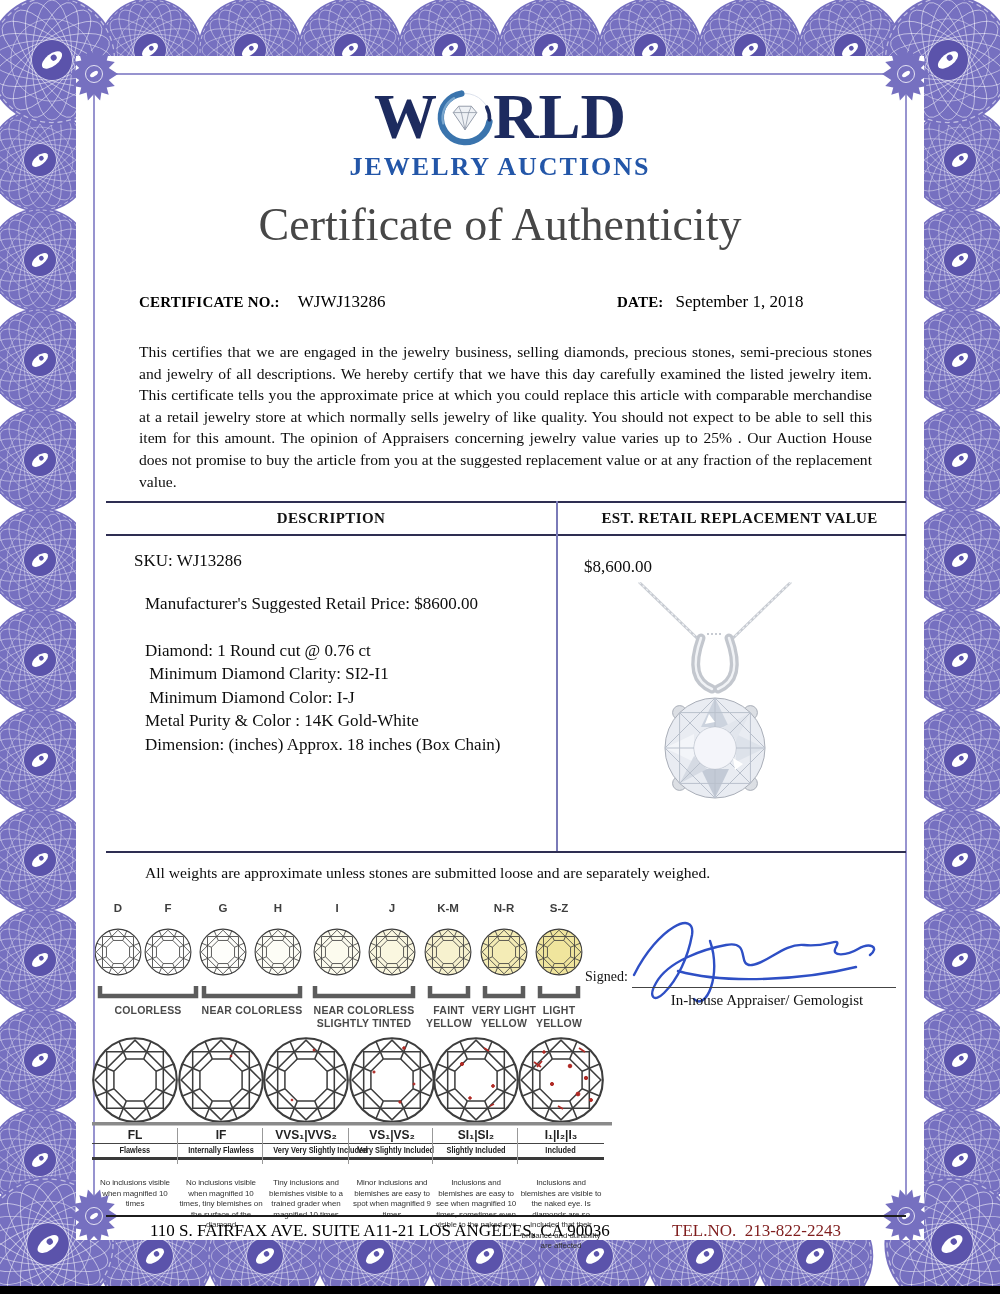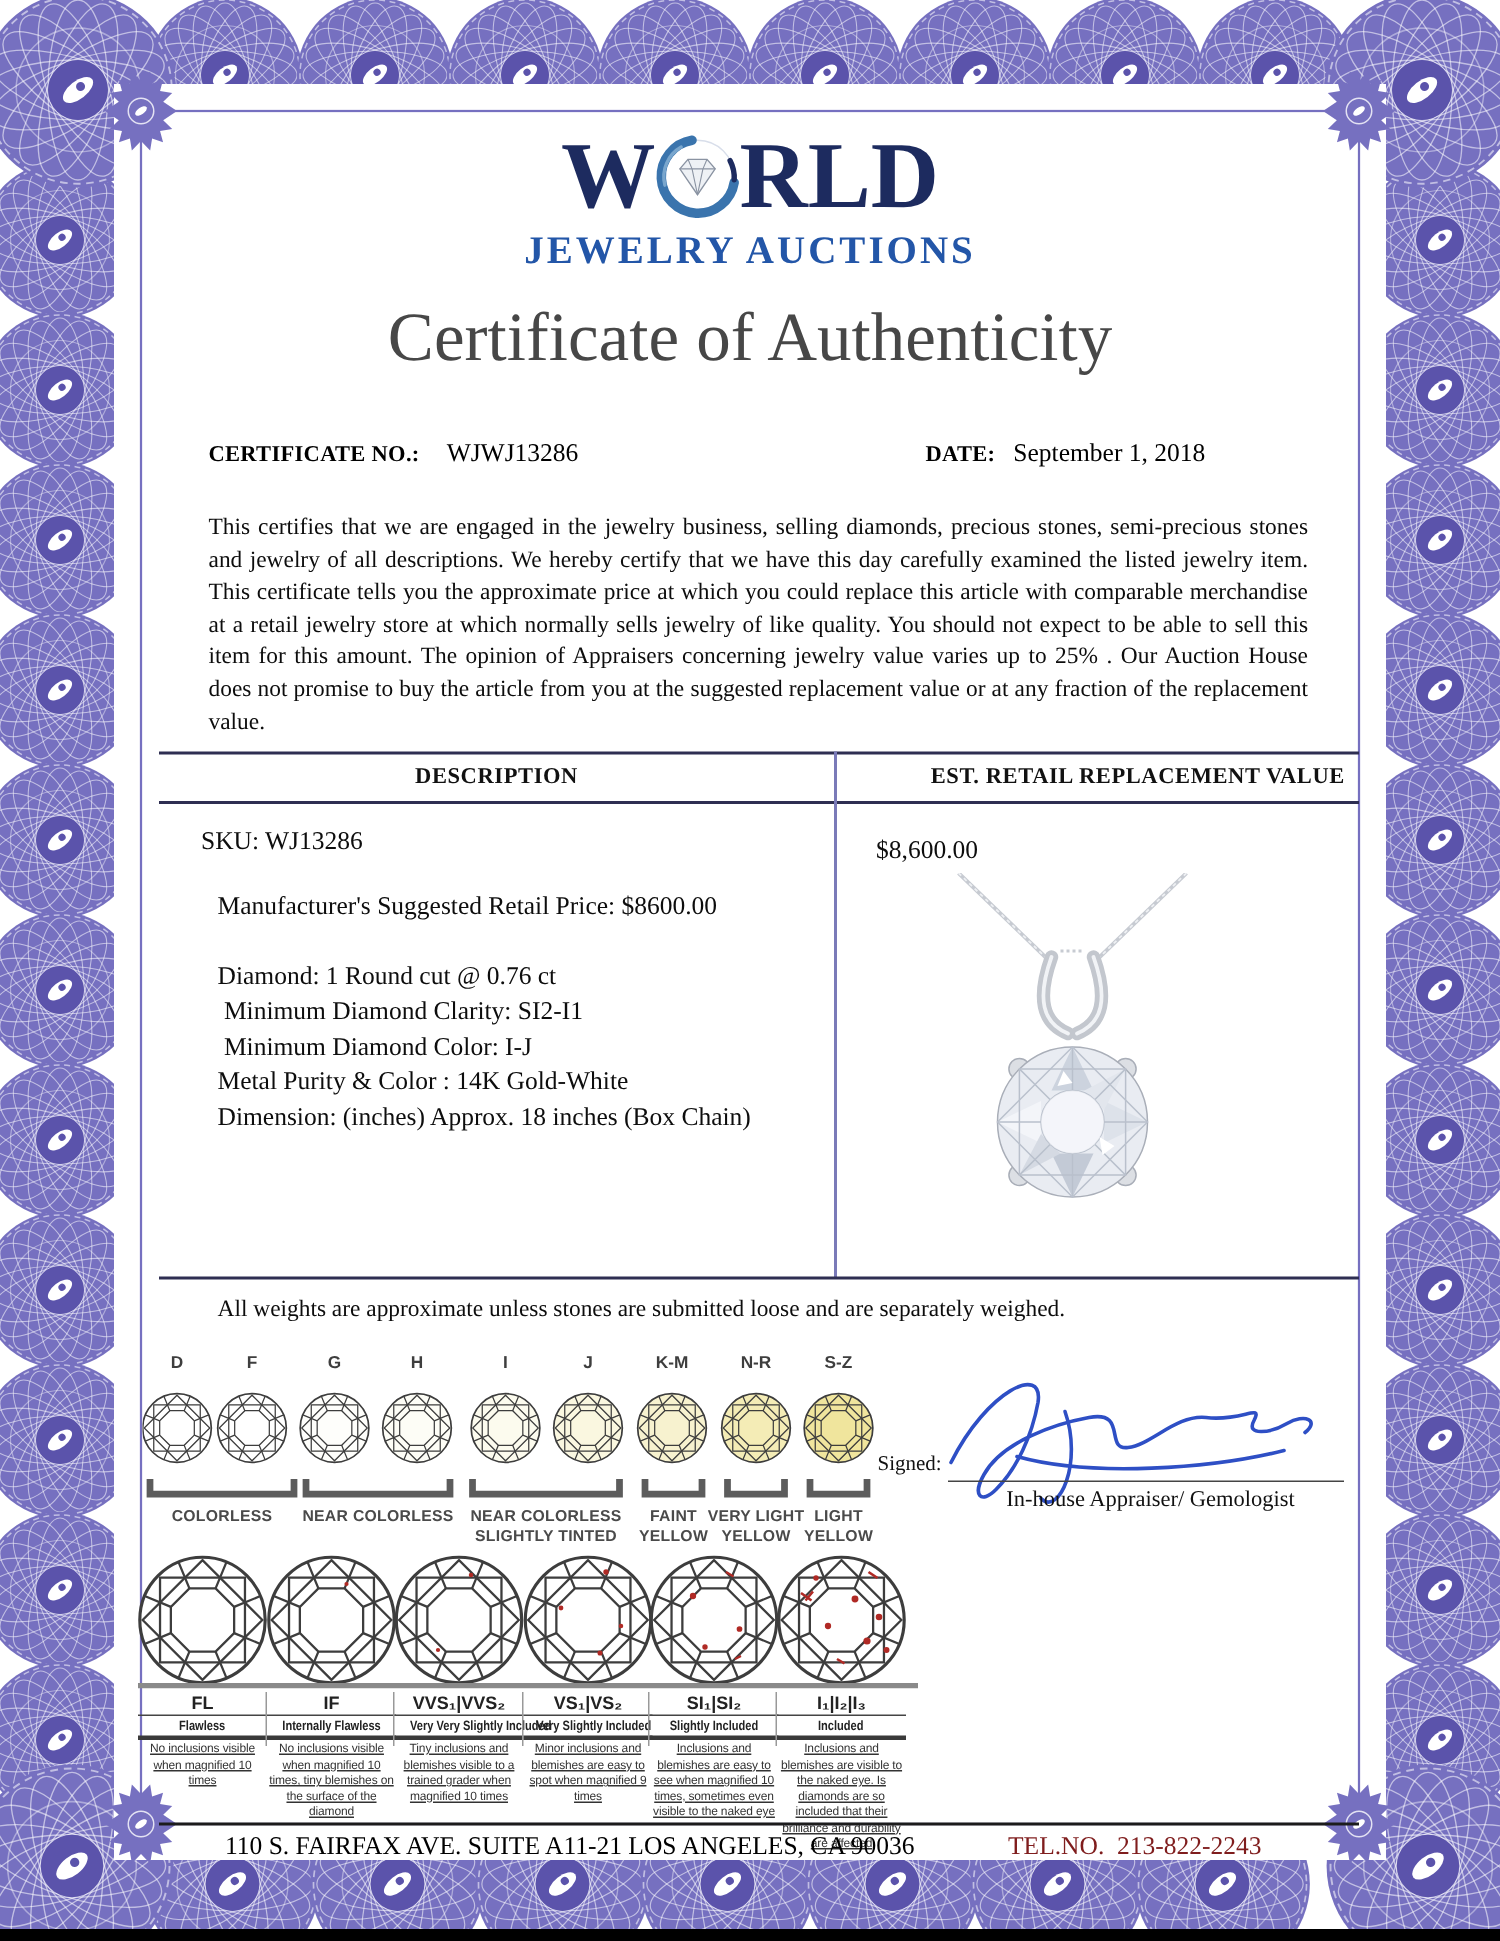--- a/index.html
+++ b/index.html
@@ -27,21 +27,21 @@
   .vline{position:absolute;background:#7a7ab8;width:1.5px;}
   .th{position:absolute;font-weight:700;font-size:15px;letter-spacing:.4px;text-align:center;color:#111;}
   .cell-line{font-size:17px;color:#0d0d0d;white-space:pre-wrap;}
   .details{position:absolute;left:145px;top:639px;line-height:23.4px;}
   
   .sans{font-family:"Liberation Sans",sans-serif;}
   .cl-col{position:absolute;width:86px;text-align:center;font-family:"Liberation Sans",sans-serif;color:#222;}
   .cl-grade{font-weight:700;font-size:12px;border-bottom:1.5px solid #444;padding-bottom:1px;white-space:nowrap;text-align:center;}
   .cl-name{font-weight:700;font-size:9px;border-bottom:3px solid #3a3a3a;padding:1px 0 2px;}
   .cl-name span{display:inline-block;white-space:nowrap;transform:scaleX(.82);transform-origin:center;}
-  .cl-desc{font-size:8px;line-height:10.5px;padding-top:1px;color:#333;letter-spacing:-.1px;text-decoration:underline;}
+  .cl-desc{font-size:8px;line-height:10.5px;padding-top:18px;color:#333;letter-spacing:-.1px;}
   .cl-sep{position:absolute;width:1px;background:#999;}
   
   .signed-lbl{position:absolute;left:585px;top:969px;font-size:14px;color:#111;}
   .sig-line{position:absolute;left:632px;top:987px;width:264px;height:1.3px;background:#444;}
   .signer{position:absolute;left:636px;top:992px;width:262px;text-align:center;font-size:15px;color:#111;}
   
   .footer-rule{position:absolute;left:106px;top:1215px;width:800px;height:1.6px;background:#1c1c1c;}
   .footer-addr{position:absolute;left:150px;top:1221px;width:470px;font-size:17px;color:#000;}
   .footer-tel{position:absolute;left:672px;top:1221px;font-size:17px;color:#7f1d1d;white-space:pre;}
   .bottom-bar{position:absolute;left:0;top:1286px;width:1000px;height:8px;background:#000;}
@@ -160,21 +160,21 @@
   </div>
   <div class="abs" style="left:617px;top:292px;">
     <span class="lbl-sc">DATE:</span>
     <span class="lbl-val" style="margin-left:8px;">September 1, 2018</span>
   </div>
 
   <div class="body-par">This certifies that we are engaged in the jewelry business, selling diamonds, precious stones, semi-precious stones and jewelry of all descriptions.  We hereby certify that we have this day carefully examined the listed jewelry item. This certificate tells you the approximate price at which you could replace this article with comparable merchandise at a retail jewelry store at which normally sells jewelry of like quality.  You should not expect to be able to sell this item for this amount.  The opinion of Appraisers concerning jewelry value varies up to 25% .   Our Auction House does not promise to buy the article from you at the suggested replacement value or at any fraction of the replacement value.</div>
 
   <div class="hline" style="left:106px;top:501px;width:800px;"></div>
   <div class="th" style="left:106px;top:510px;width:450px;">DESCRIPTION</div>
-  <div class="th" style="left:557px;top:510px;width:403px;">EST. RETAIL REPLACEMENT VALUE</div>
+  <div class="th" style="left:538px;top:510px;width:403px;">EST. RETAIL REPLACEMENT VALUE</div>
   <div class="hline" style="left:106px;top:534px;width:800px;"></div>
   <div class="vline" style="left:556px;top:501px;height:351px;"></div>
   <div class="hline" style="left:106px;top:851px;width:800px;"></div>
 
   <div class="abs cell-line" style="left:134px;top:551px;">SKU: WJ13286</div>
   <div class="abs cell-line" style="left:145px;top:594px;">Manufacturer's Suggested Retail Price: $8600.00</div>
   <div class="details">
     <div class="cell-line">Diamond: 1 Round cut @ 0.76 ct</div>
     <div class="cell-line"> Minimum Diamond Clarity: SI2-I1</div>
     <div class="cell-line"> Minimum Diamond Color: I-J</div>

